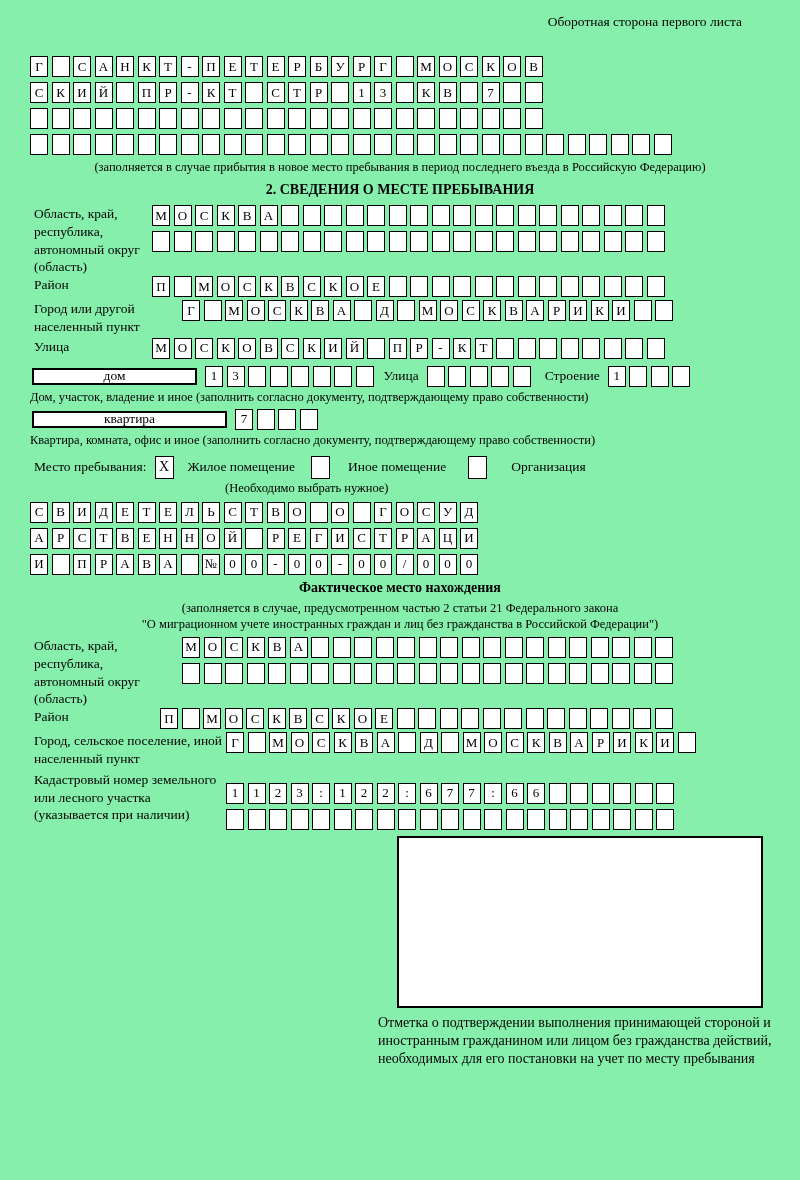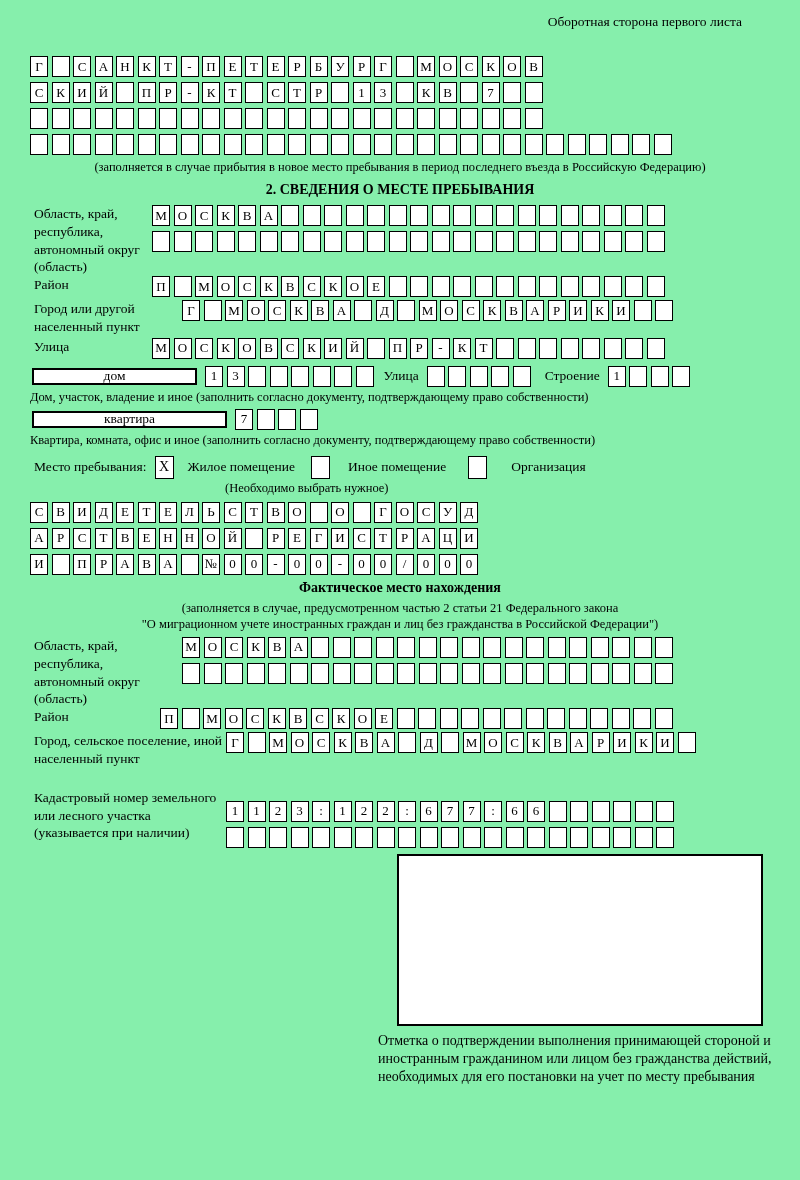--- a/index.html
+++ b/index.html
@@ -571,21 +571,21 @@
         <span class="cell">В</span>
         <span class="cell">А</span>
         <span class="cell">Р</span>
         <span class="cell">И</span>
         <span class="cell">К</span>
         <span class="cell">И</span>
         <span class="cell"></span>
       </div>
   </div>
 
-  <div class="form-line" style="margin-top:21px">
+  <div class="form-line" style="margin-top:3px">
     <div class="form-label w196">Кадастровый номер земельного или лесного участка (указывается при наличии)</div>
     <div class="rows" style="margin-top:12px">
       <div class="box-row">
           <span class="cell">1</span>
           <span class="cell">1</span>
           <span class="cell">2</span>
           <span class="cell">3</span>
           <span class="cell">:</span>
           <span class="cell">1</span>
           <span class="cell">2</span>

